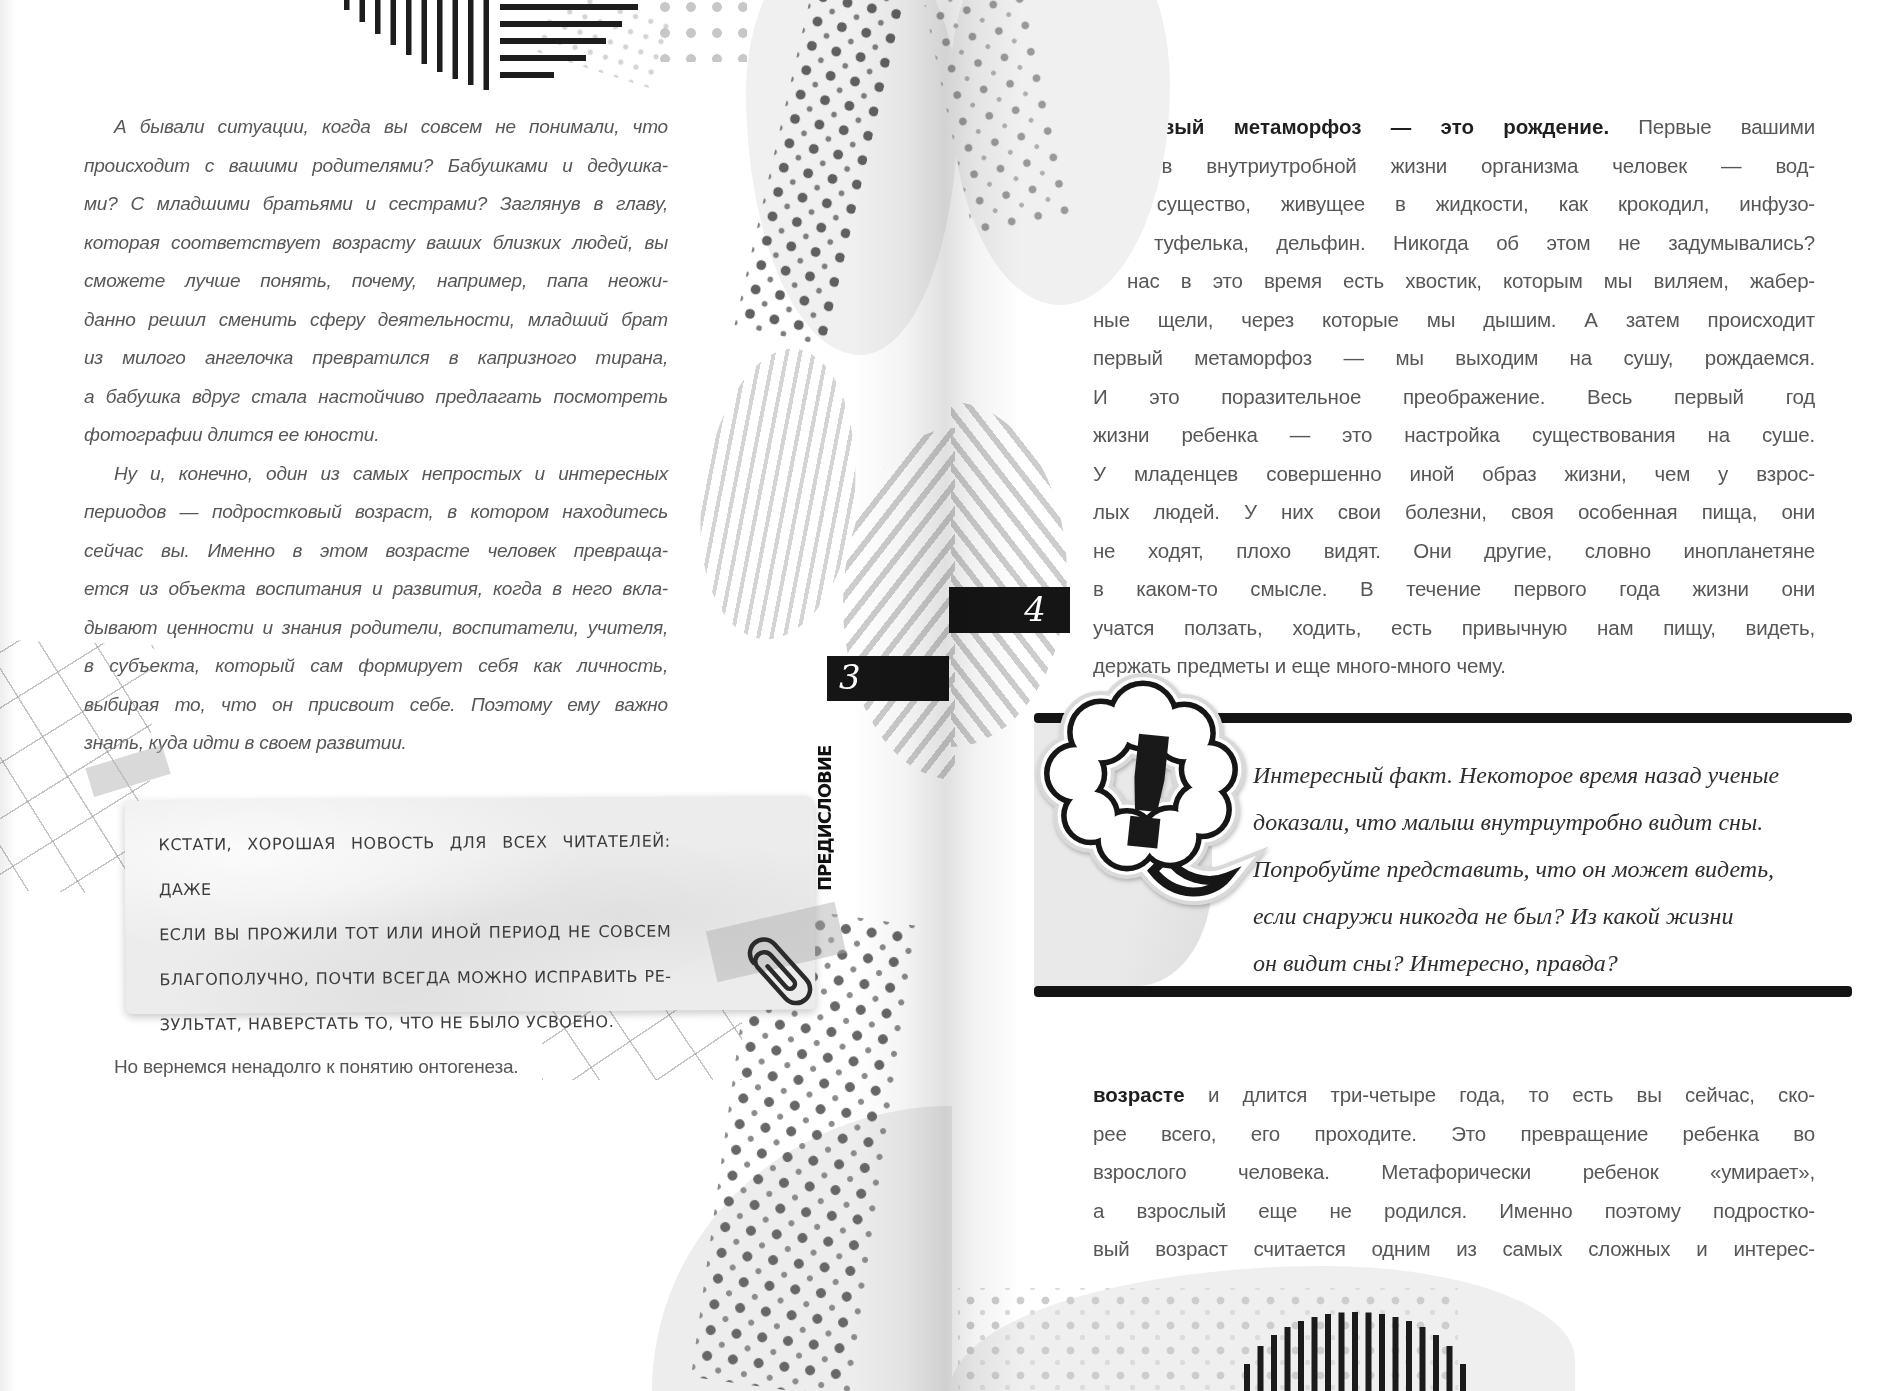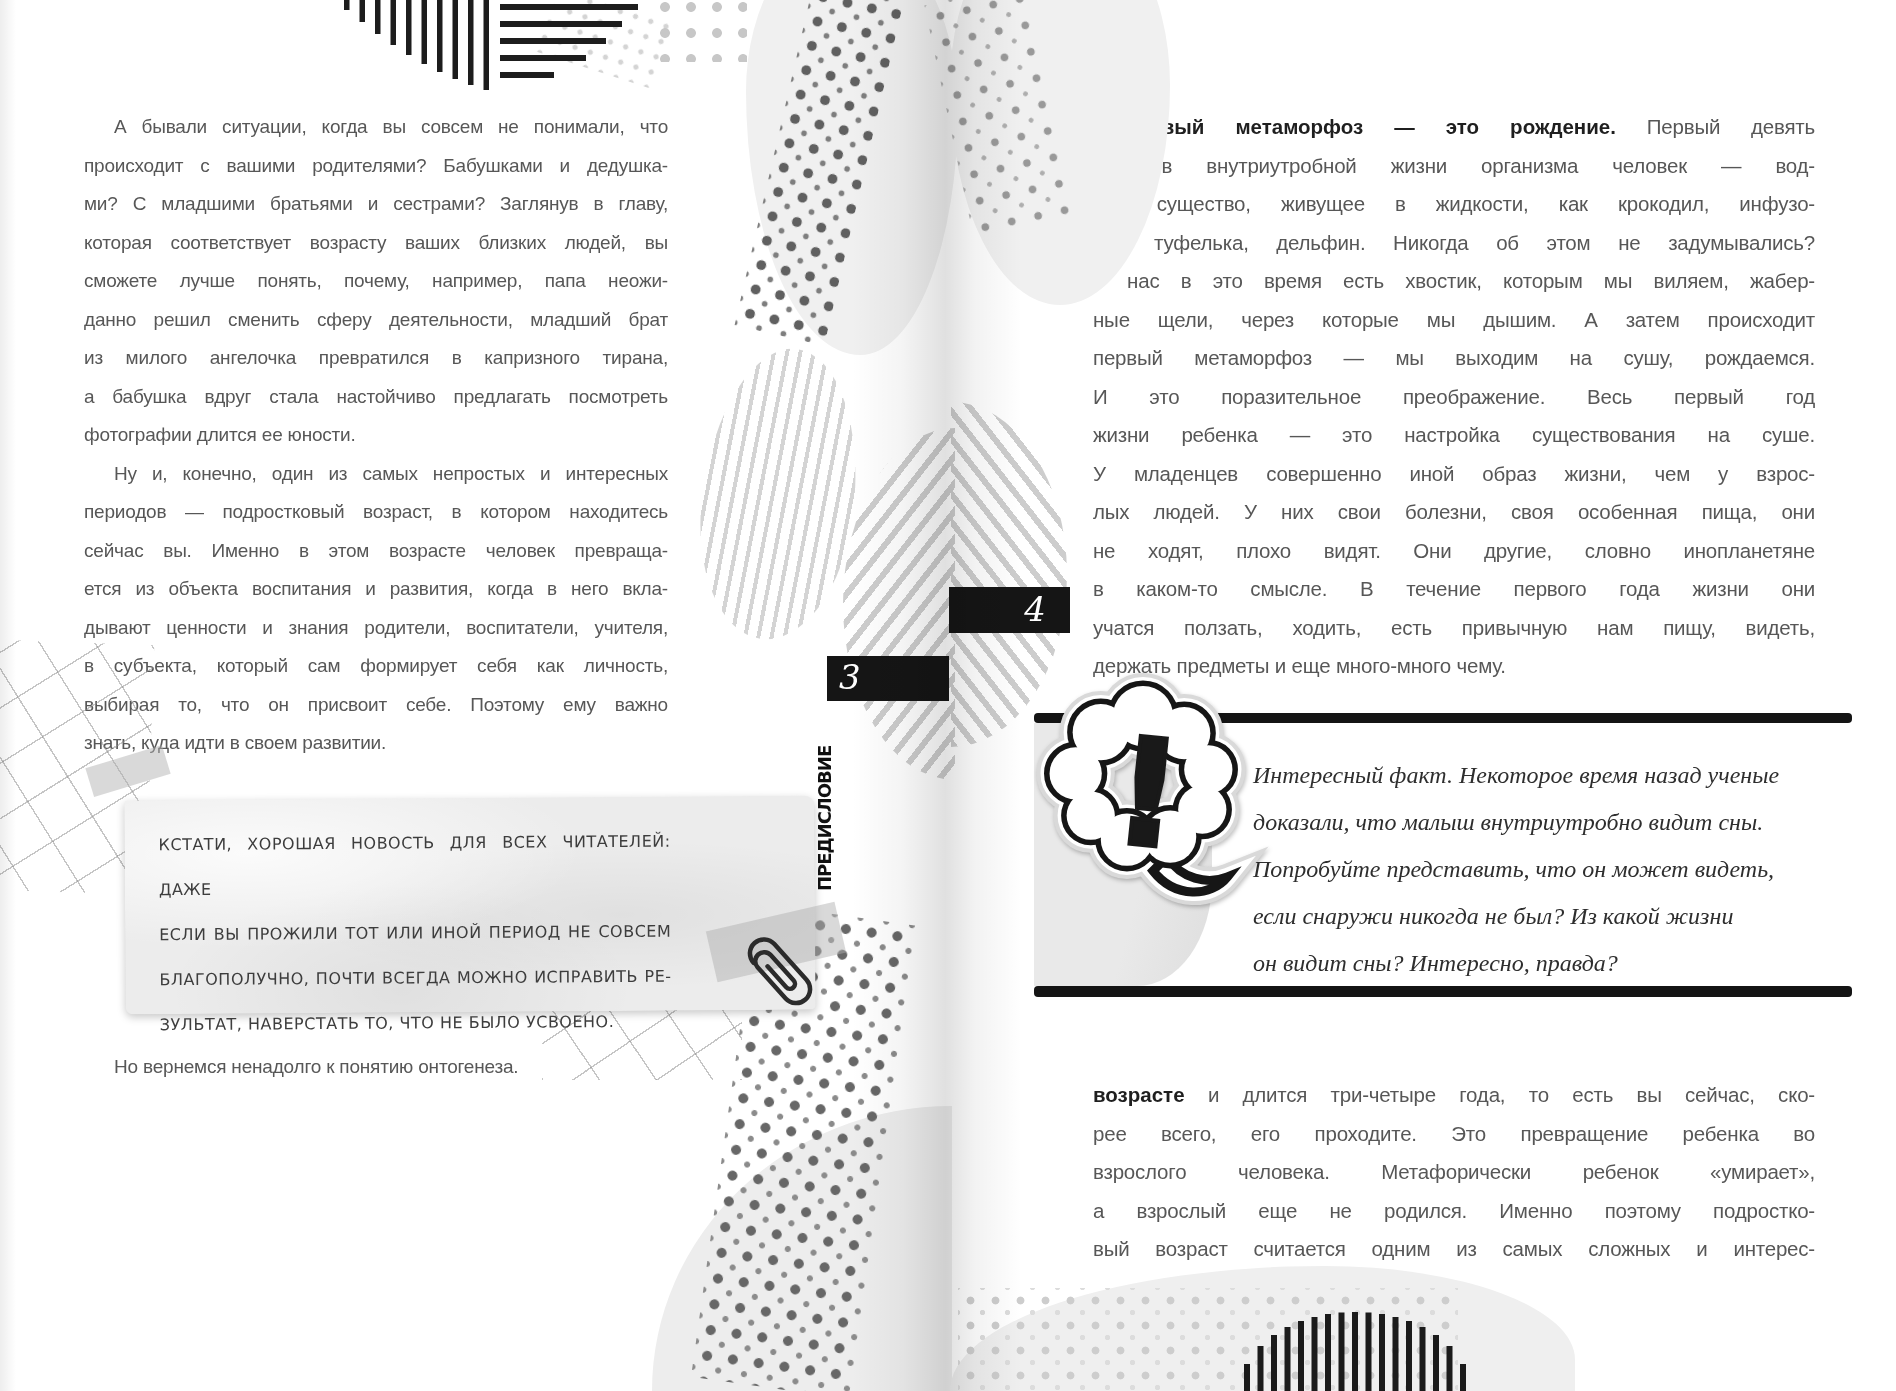--- a/index.html
+++ b/index.html
@@ -167,21 +167,21 @@
     <rect x="139" y="2" width="6" height="77"></rect>
       <rect x="152.5" y="5" width="6" height="74"></rect>
     <rect x="166" y="9" width="6" height="70"></rect>
       <rect x="179.5" y="15" width="6" height="64"></rect>
     <rect x="193" y="23" width="6" height="56"></rect>
       <rect x="206.5" y="34" width="6" height="45"></rect>
     <rect x="220" y="52" width="6" height="27"></rect>
   </g>
 </svg>
 
-<div class="abs textcol left-col" style="top:108px;">
+<div class="abs textcol left-col" style="top:108px;font-style:italic;">
   <div class="jbody indent">А бывали ситуации, когда вы совсем не понимали, что
 происходит с вашими родителями? Бабушками и дедушка-
 ми? С младшими братьями и сестрами? Заглянув в главу,
 которая соответствует возрасту ваших близких людей, вы
 сможете лучше понять, почему, например, папа неожи-
 данно решил сменить сферу деятельности, младший брат
 из милого ангелочка превратился в капризного тирана,
 а бабушка вдруг стала настойчиво предлагать посмотреть</div>
   <div class="lastline">фотографии длится ее юности.</div>
   <div class="jbody indent">Ну и, конечно, один из самых непростых и интересных
@@ -212,21 +212,21 @@
 <div class="abs textcol left-col" style="top:1048px;">
   <div class="lastline indent">Но вернемся ненадолго к понятию онтогенеза.</div>
 </div>
 
 <div class="tab tab-3">
   <span>3</span>
 </div>
 <div class="abs chapter">ПРЕДИСЛОВИЕ</div>
 
 <div class="abs textcol right-col" style="top:108px;">
-  <div class="jline indent"><b>Первый метаморфоз — это рождение.</b> <span>Первый девять</span></div>
+  <div class="jline indent"><b>Первый метаморфоз — это рождение.</b> <span>Первые вашими</span></div>
   <div class="jbody">месяцев внутриутробной жизни организма человек — вод-
 ное существо, живущее в жидкости, как крокодил, инфузо-
 рия туфелька, дельфин. Никогда об этом не задумывались?
 У нас в это время есть хвостик, которым мы виляем, жабер-
 ные щели, через которые мы дышим. А затем происходит
 первый метаморфоз — мы выходим на сушу, рождаемся.
 И это поразительное преображение. Весь первый год
 жизни ребенка — это настройка существования на суше.
 У младенцев совершенно иной образ жизни, чем у взрос-
 лых людей. У них свои болезни, своя особенная пища, они

